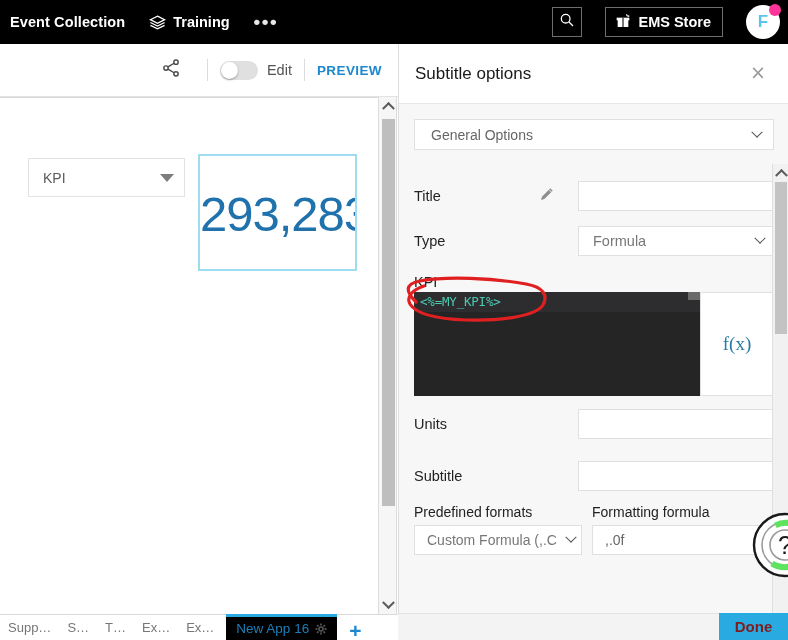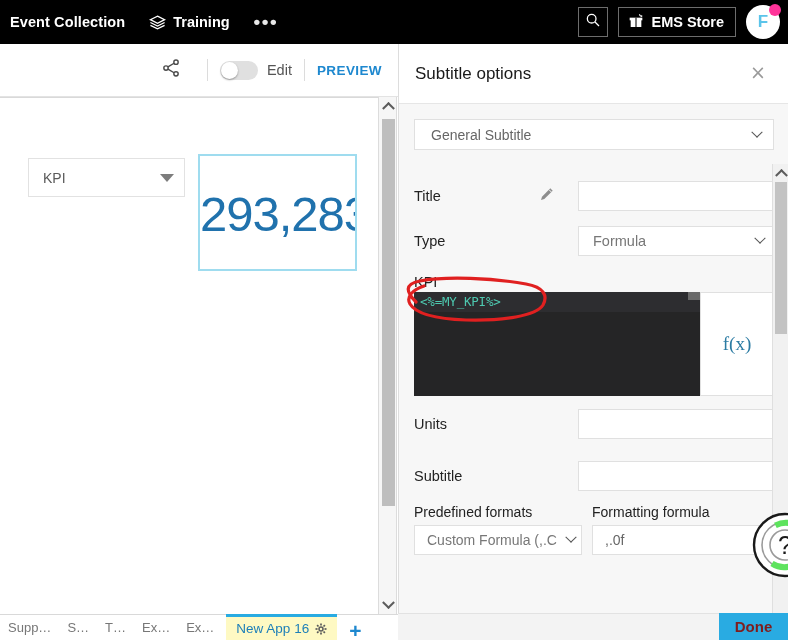--- a/index.html
+++ b/index.html
@@ -24,21 +24,21 @@
     display: flex; gap: 7px;
     margin-left: 24px; color: #ffffff; font-size: 14.5px; font-weight: bold;
   }
   .stack-icon { display: inline-block; width: 17px; height: 17px; }
   .dots {
     margin-left: 24px; color: #e8e8e8; font-size: 19px; letter-spacing: 1.5px;
     line-height: 10px; font-weight: bold;
   }
   .topbar-right {
     position: absolute; right: 8px; top: 0; height: 44px;
-    display: flex; align-items: center; gap: 10px;
+    display: flex; align-items: center; gap: 23px;
   }
   .icon-box {
     width: 30px; height: 30px; border: 1px solid #6d6d6d;
     display: flex; align-items: center; justify-content: center;
   }
   .store-box {
     height: 30px; border: 1px solid #6d6d6d; display: flex; align-items: center;
     gap: 7px; padding: 0 11px 0 9px; color: #ffffff; font-size: 14.5px; font-weight: bold;
   }
   .avatar-wrap { position: relative; width: 34px; height: 34px; }
@@ -213,21 +213,21 @@
     position: absolute; left: 0; top: 614px; width: 398px; height: 26px;
     background: #ffffff; border-top: 1px solid #d9d9d9;
     display: flex; align-items: flex-end;
   }
   .tab {
     height: 26px; display: flex; align-items: center; justify-content: center;
     color: #777777; font-size: 13px; padding: 0 8px; white-space: nowrap;
   }
   .tab.active {
     color: #1d7fb8; font-size: 13.5px; border-top: 3px solid #29ABE2;
-    background: #fef9c3; padding: 0 10px; gap: 6px; margin-left: 4px;
+    background: #000000; padding: 0 10px; gap: 6px; margin-left: 4px;
   }
   .gear { display: inline-block; width: 12px; height: 12px; }
   .plus-btn {
     color: #1e88cf; font-size: 21px; font-weight: bold; margin-left: 12px;
     line-height: 18px;
   }
 
   
   .annot { position: absolute; left: 398px; top: 44px; width: 390px; height: 571px; pointer-events: none; }
 
@@ -326,21 +326,21 @@
 
   <div class="panel">
     <div class="panel-header">
       <span class="panel-title">Subtitle options</span>
       <span class="panel-close">×</span>
     </div>
 
     <div class="panel-body">
 
       <div class="gen-select">
-        <span class="gen-select-text">General Subtitle</span>
+        <span class="gen-select-text">General Options</span>
         <span class="chev-sm"></span>
       </div>
 
       <div class="row" id="row-title">
         <span class="row-label">Title</span>
         <span class="pencil">
           <svg width="16" height="16" viewBox="0 0 24 24">
             <path d="M3 21 L4.5 16 L17 3.5 L20.5 7 L8 19.5 Z" fill="#8d8d8d"></path>
             <line x1="15" y1="5.5" x2="18.5" y2="9" stroke="#ffffff" stroke-width="1.3"></line>
           </svg>

